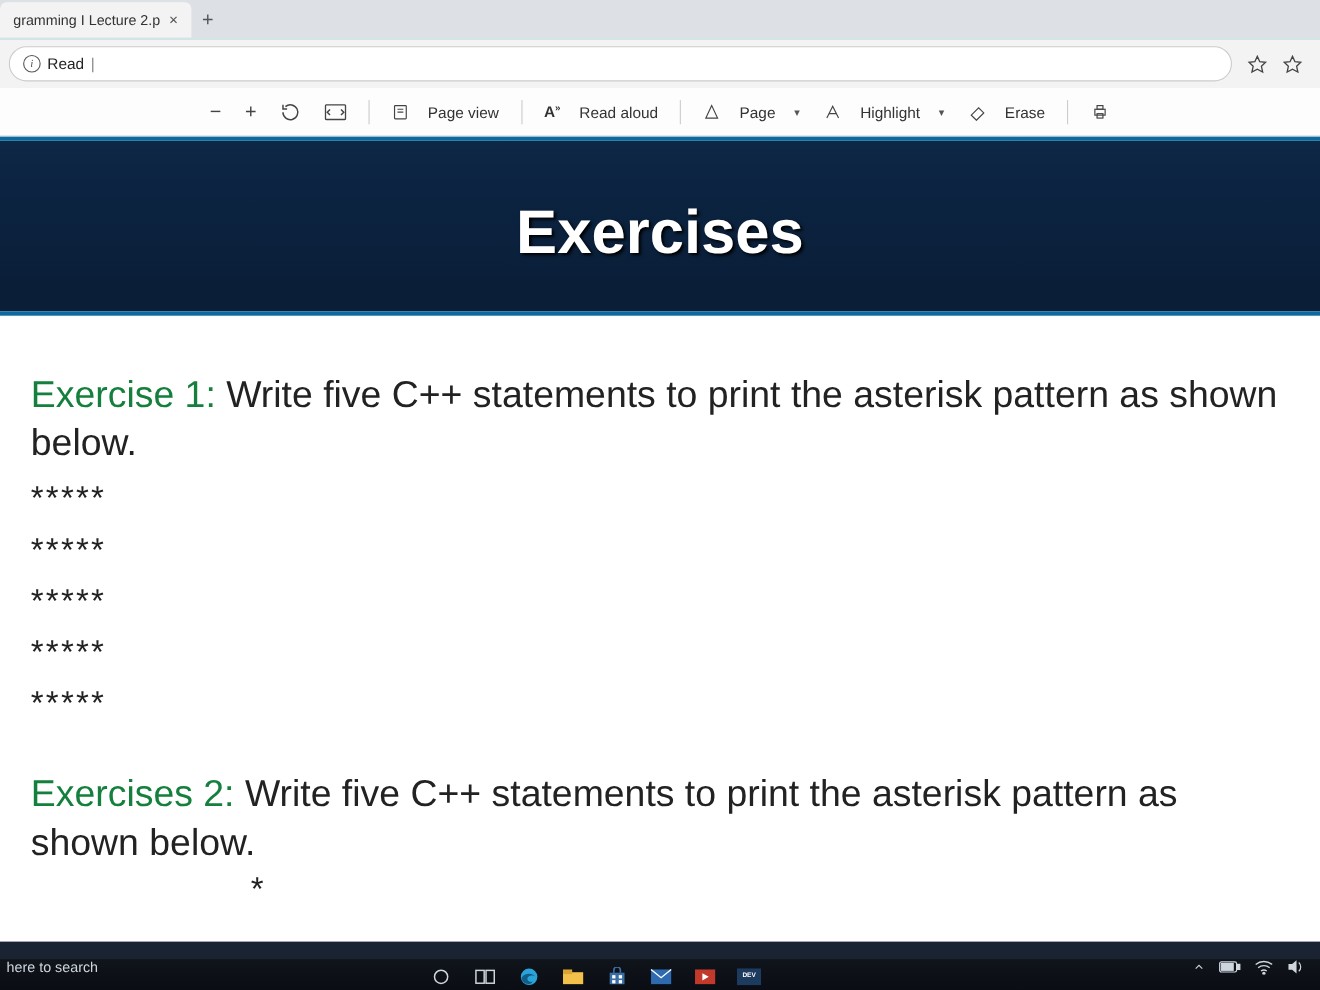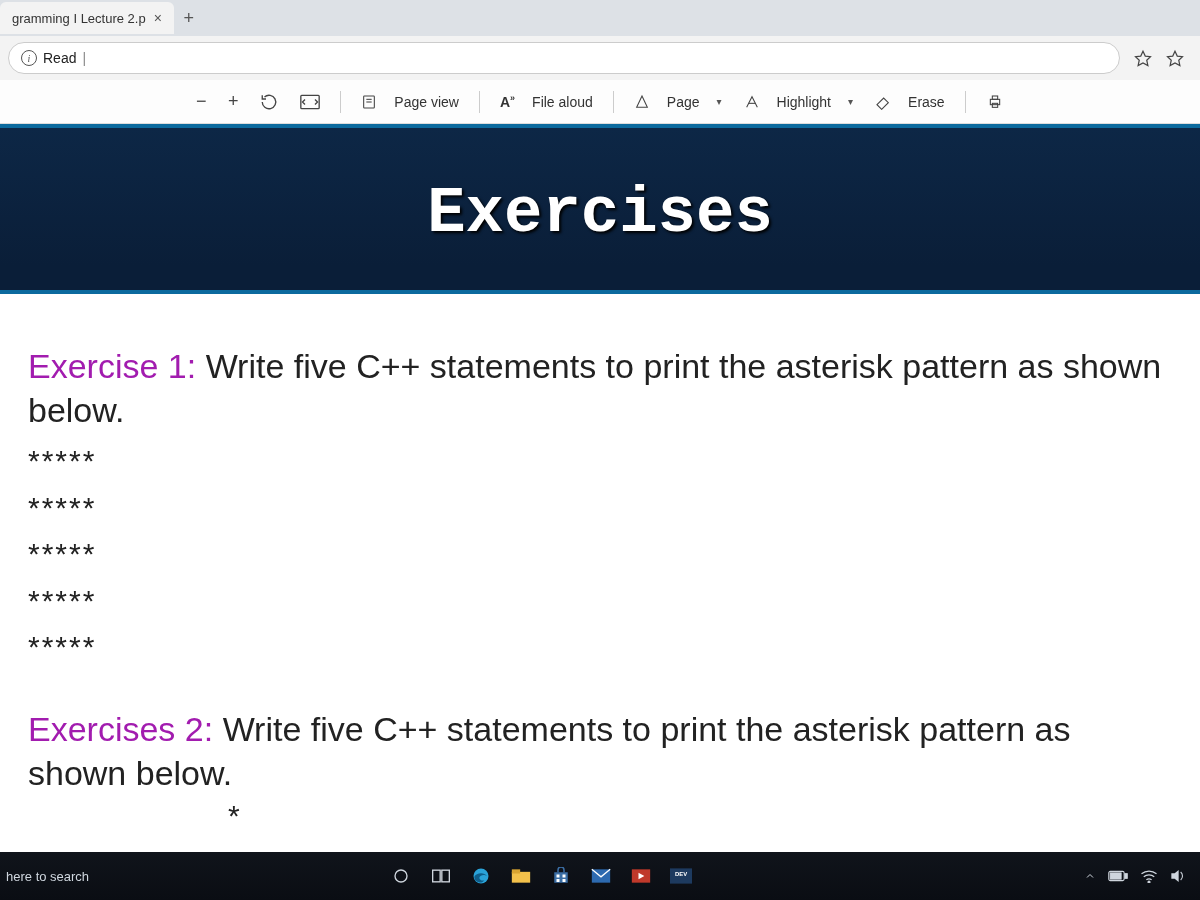--- a/index.html
+++ b/index.html
@@ -89,43 +89,43 @@
   }
   .banner {
     background: linear-gradient(180deg, #0d2746 0%, #0a1e38 85%);
     border-top: 4px solid #0c6a9e;
     border-bottom: 4px solid #0c6a9e;
     color: #fff;
     text-align: center;
     padding: 50px 0 40px 0;
   }
   .banner h1 {
-    font-family: Liberation Mono, monospace;
+    font-family: Liberation Sans, sans-serif;
     font-weight: 700;
-    font-size: 64px;
+    font-size: 56px;
     text-shadow: 2px 2px 3px #000;
   }
   .content {
     padding: 50px 28px 20px 28px;
     color: #222;
   }
   .ex-block { margin-bottom: 36px; }
   .ex-title { font-size: 34px; line-height:1.3; }
-  .ex-label { color: #a21caf; }
+  .ex-label { color: #15803d; }
   .ex-body { color: #222; }
   .stars { font-size: 30px; letter-spacing: 2px; line-height: 1.55; margin-top: 6px; font-family: Arial, sans-serif; }
   .ex2-star { font-size:30px; margin-left:200px; margin-top:4px; }
 
   .taskbar {
     position: absolute;
     left: 0; right: 0; bottom: 0;
-    height: 48px;
+    height: 28px;
     background: linear-gradient(180deg, #10141b 0%, #0a0d13 100%);
     display: flex;
-    align-items: center;
+    align-items: flex-start;
     color: #cfd6de;
     font-size: 13px;
   }
   .taskbar-search { padding: 0 14px 0 6px; white-space:nowrap; }
   .task-icons { display:flex; align-items:center; gap:4px; margin-left:280px; }
   .task-icon {
     width:36px; height:32px; display:flex; align-items:center; justify-content:center;
     cursor:pointer; border-radius:2px;
   }
   .tray { margin-left:auto; display:flex; align-items:center; gap:12px; padding-right:14px; color:#cfd6de; }
@@ -185,21 +185,21 @@
       <svg width="16" height="16" viewBox="0 0 24 24" fill="none" stroke="#444" stroke-width="1.6">
           <rect x="4" y="3" width="16" height="18" rx="1"></rect>
           <line x1="8" y1="8" x2="16" y2="8"></line>
           <line x1="8" y1="12" x2="16" y2="12"></line>
         </svg>
       <span>Page view</span>
     </span>
     <span class="tb-sep"></span>
     <span class="tb-btn">
       <span style="font-weight:600">A<sup style="font-size:9px">»</sup></span>
-      <span>File aloud</span>
+      <span>Read aloud</span>
     </span>
     <span class="tb-sep"></span>
     <span class="tb-btn">
       <svg width="16" height="16" viewBox="0 0 24 24" fill="none" stroke="#444" stroke-width="1.6">
           <path d="M12 3 L4 20 L20 20 Z"></path>
         </svg>
       <span>Page</span>
       <span class="chev">▾</span>
     </span>
     <span class="tb-btn">

